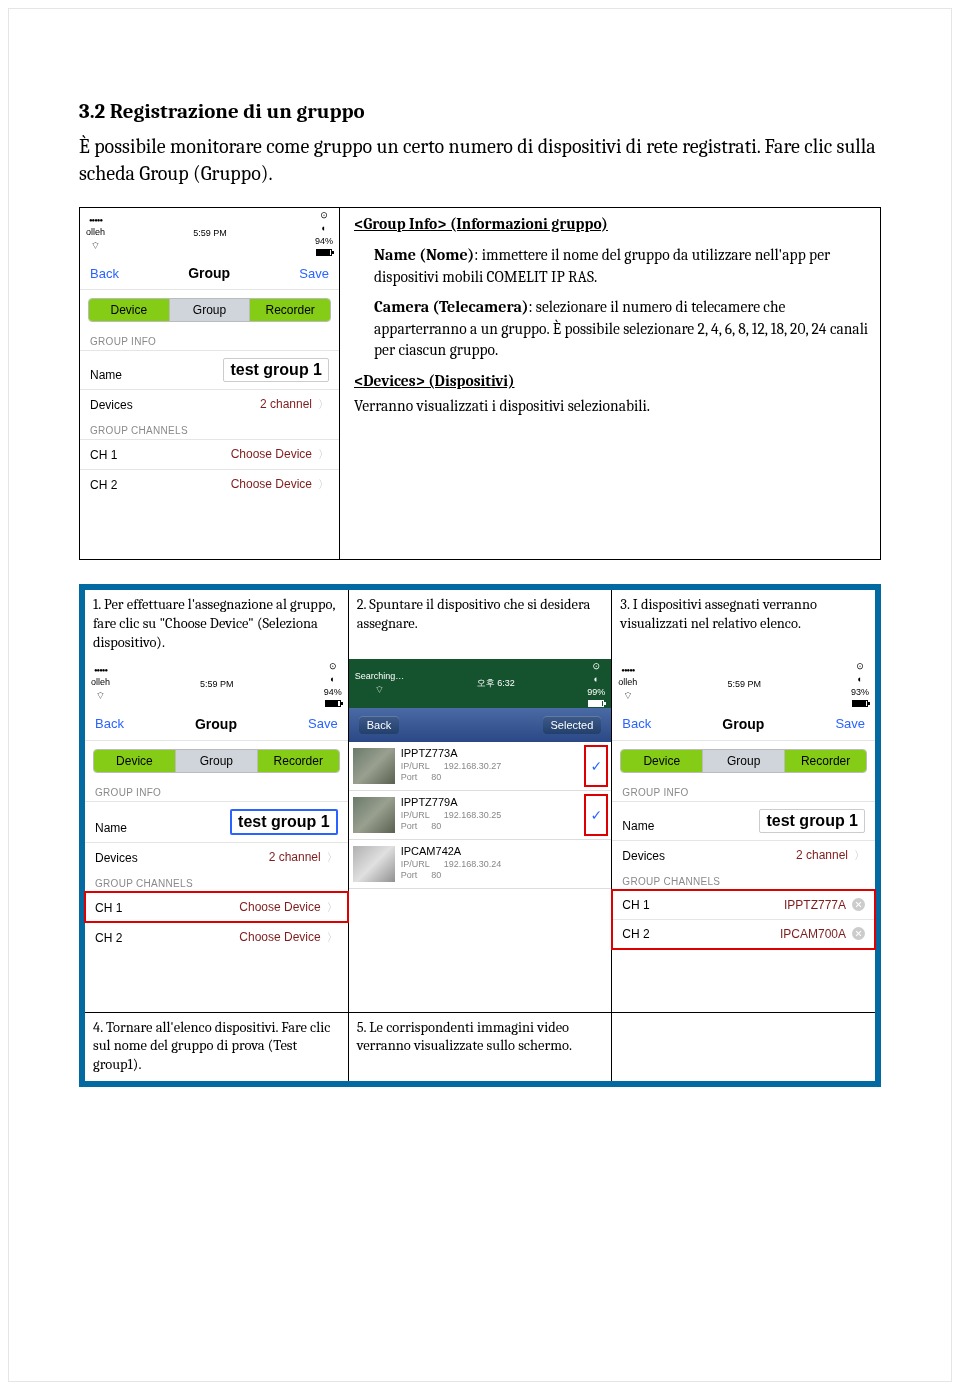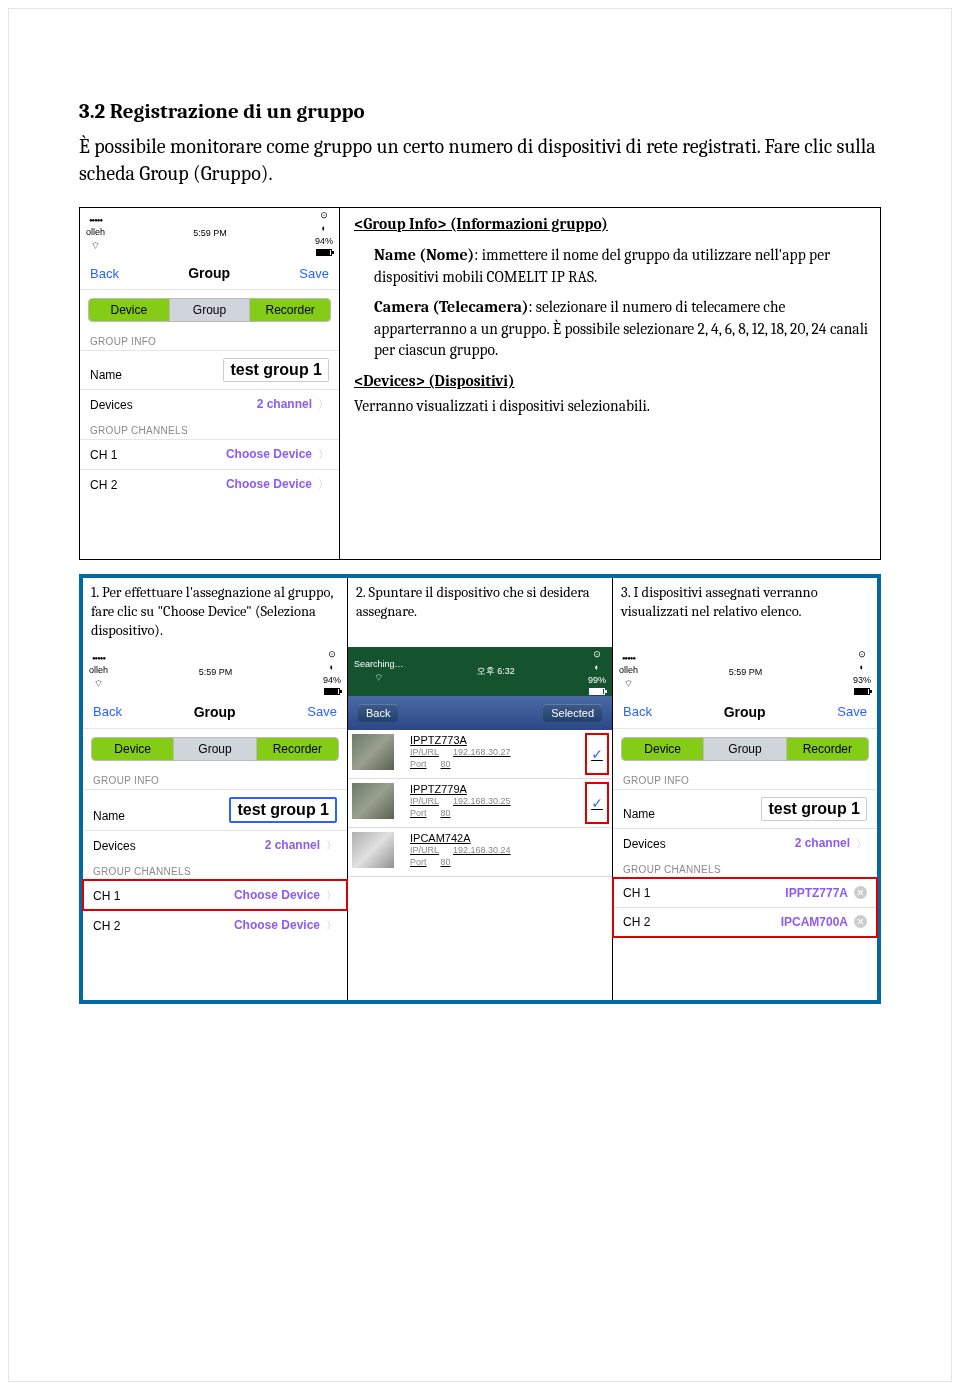--- a/index.html
+++ b/index.html
@@ -92,63 +92,63 @@
   .seg > div.active { background:#d0d5dc; }
   .sect-label { font-size:10px; color:#8a8a8a; padding:6px 10px 3px 10px; letter-spacing:.3px; }
   .cell {
     display:flex; justify-content:space-between; align-items:flex-end;
     padding:7px 10px; border-top:1px solid #e5e5e5; background:#fff;
     font-size:12px;
   }
   .cell:last-of-type { border-bottom:1px solid #e5e5e5; }
   .cell .label { color:#000; }
   .cell .value { color:#000; }
-  .cell .value.link { color:#8b5cf6;font-weight:bold; }
+  .cell .value.link { color:#7f1d1d; }
   .cell .value.input {
     border:1px solid #ccc; padding:2px 6px; border-radius:2px;
     min-width:100px; font-size:16px;font-weight:bold;
   }
   .cell .value.input.highlight { border:2px solid #2a63ff; }
   .cell .chev { color:#bbb; margin-left:6px; font-size:11px; }
   .cell.highlight-row { outline:2px solid #d00; outline-offset:-1px; }
   .cell .del-icon {
     display:inline-block; width:13px; height:13px; border-radius:50%;
     background:#ccc; position:relative; margin-left:6px; flex-shrink:0;
   }
   .cell .del-icon::before, .cell .del-icon::after{
     content:""; position:absolute; left:3px; top:6px; width:7px; height:1px; background:#fff;
   }
   .cell .del-icon::before{ transform:rotate(45deg);} .cell .del-icon::after{ transform:rotate(-45deg);}
   .phone-filler { height: 60px; }
   
   .dev-list { }
   .dev-item {
-    display:flex; gap:16px;
+    display:flex; align-items:center; gap:6px;
     border-bottom:1px solid #ddd; padding:4px 4px;
-    position:relative; font-size:10px;text-decoration:underline;
+    position:relative; font-size:10px;
   }
   .dev-item .thumb {
     width:42px; height:36px;
     background: linear-gradient(135deg,#6a7a6a 0%, #9aa090 50%, #586050 100%);
     flex-shrink:0;
   }
   .dev-item .thumb.alt { background: linear-gradient(135deg,#b0b0b0 0%, #e0e0e0 50%, #909090 100%);}
   .dev-item .info { flex:1; line-height:1.25; }
   .dev-item .info .dn { font-size:11px; color:#000; }
   .dev-item .info .row { display:flex; gap:14px; color:#888; font-size:9px;}
   .dev-item .check-wrap {
     width:22px; height:40px; display:flex; justify-content:center; align-items:center;
     flex-shrink:0;
   }
   .dev-item .check-wrap.marked { outline:2px solid #d00; outline-offset:-1px; }
   .dev-item .check { color:#2a63ff; font-size:14px; }
   
   .bottom-grid {
-    margin-top: 14px;
-    border: 4px solid #0369a1;
+    margin-top: 24px;
+    border: 6px solid #0369a1;
   }
   .bottom-row { display:flex; }
   .bottom-row + .bottom-row { border-top:1px solid #000; }
   .bottom-col {
     flex: 1 1 0;
     border-right:1px solid #000;
     display:flex; flex-direction:column;
   }
   .bottom-col:last-child { border-right:none; }
   .bottom-caption {
@@ -426,15 +426,26 @@
                   <span class="value link">IPCAM700A</span>
                   <span class="del-icon"></span>
                 </span>
           </div>
         </div>
         <div class="phone-filler"></div>
       </div>
         </div>
     </div>
 
+    <div class="bottom-row">
+      <div class="bottom-col">
+          <div class="bottom-caption">4. Tornare all'elenco dispositivi. Fare clic sul nome del gruppo di prova (Test group1).</div>
+        </div>
+      <div class="bottom-col">
+          <div class="bottom-caption">5. Le corrispondenti immagini video verranno visualizzate sullo schermo.</div>
+        </div>
+      <div class="bottom-col">
+          <div class="bottom-caption">&nbsp;</div>
+        </div>
+    </div>
   </div>
 
 </div>
 
 </body></html>

